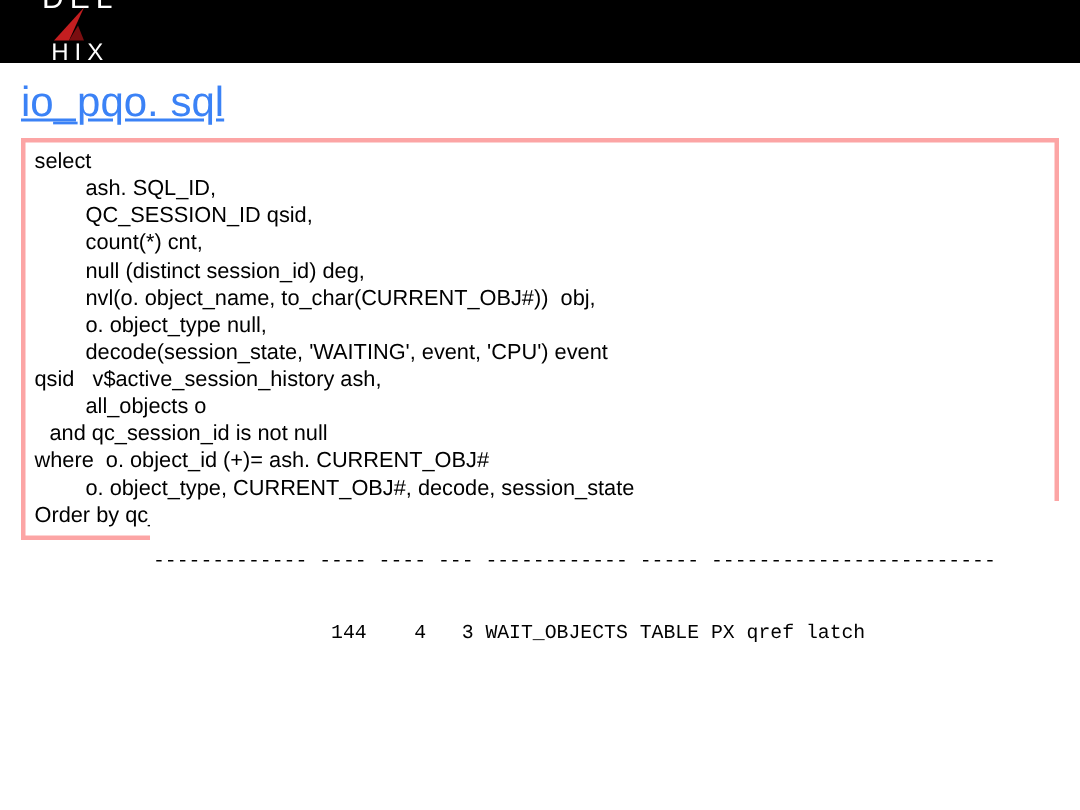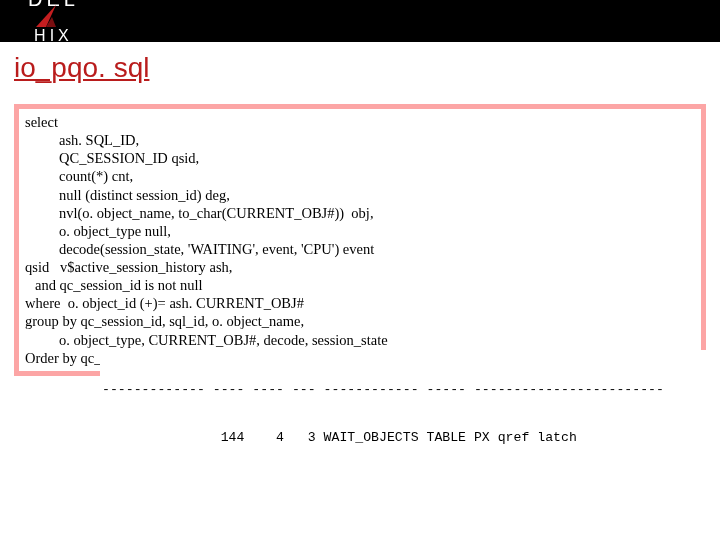--- a/index.html
+++ b/index.html
@@ -54,29 +54,29 @@
     .logo-reg {
       color: #ffffff;
       font-size: 9px;
       margin-left: 2px;
     }
     .page {
       padding: 10px 14px 0 14px;
     }
     .title {
       font-size: 28px;
-      color: #b91c1c;
+      color: #3b82f6;
       text-decoration: underline;
-      margin-bottom: 20px;
+      margin-bottom: 8px;
       font-weight: 400;
     }
     .sql-box {
-      border: 5px solid #fca5a5;
+      border: 3px solid #fca5a5;
       padding: 4px 6px;
-      font-family: Liberation Serif, serif;
+      font-family: Liberation Sans, sans-serif;
       font-size: 14.5px;
       line-height: 1.25;
       width: 692px;
     }
     .sql-line { white-space: pre; }
     .indent1 { padding-left: 34px; }
     .indent2 { padding-left: 10px; }
     .mono-table {
       font-family: "Courier New", Courier, monospace;
       font-size: 13.2px;
@@ -113,23 +113,23 @@
   <div class="sql-box">
     <div class="sql-line">select</div>
     <div class="sql-line indent1">ash. SQL_ID,</div>
     <div class="sql-line indent1">QC_SESSION_ID qsid,</div>
     <div class="sql-line indent1">count(*) cnt,</div>
     <div class="sql-line indent1">null (distinct session_id) deg,</div>
     <div class="sql-line indent1">nvl(o. object_name, to_char(CURRENT_OBJ#))  obj,</div>
     <div class="sql-line indent1">o. object_type null,</div>
     <div class="sql-line indent1">decode(session_state, 'WAITING', event, 'CPU') event</div>
     <div class="sql-line">qsid   v$active_session_history ash,</div>
+    <div class="sql-line indent1">all_objects o</div>
     <div class="sql-line indent2">and qc_session_id is not null</div>
     <div class="sql-line">where  o. object_id (+)= ash. CURRENT_OBJ#</div>
-    <div class="sql-line">group by qc_session_id, sql_id, o. object_name,</div>
     <div class="sql-line indent1">o. object_type, CURRENT_OBJ#, decode, session_state</div>
     <div class="sql-line">Order by qc_session_id, sql_id</div>
   </div>
 
   <div class="mono-table">
     <div class="mono-line" id="tdiv">------------- ---- ---- --- ------------ ----- ------------------------</div>
     <div class="mono-line" id="tr1">               144    4   3 WAIT_OBJECTS TABLE PX qref latch</div>
     
     
     

